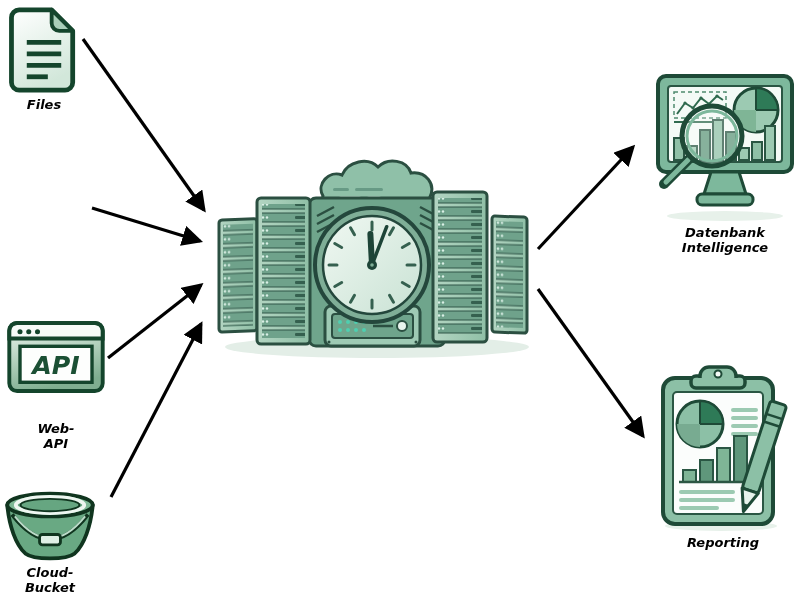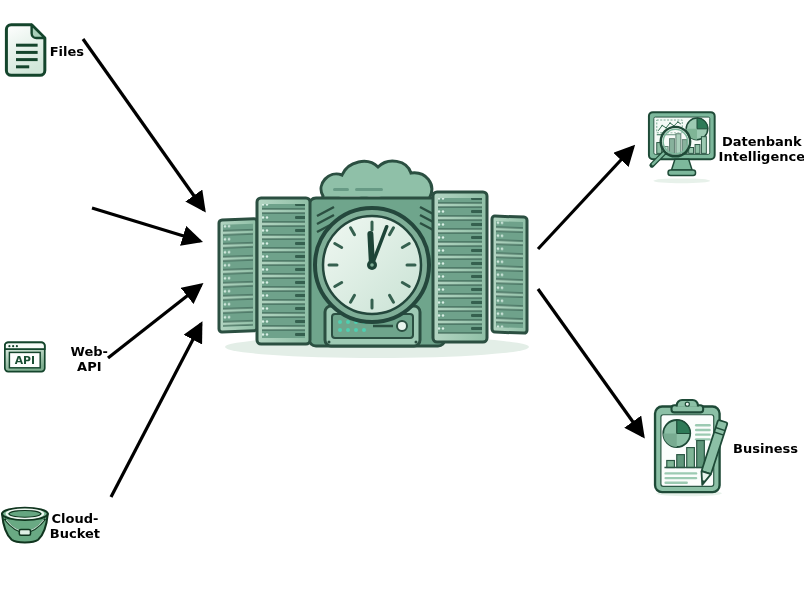--- a/index.html
+++ b/index.html
@@ -1,20 +1,20 @@
 <!DOCTYPE html>
 <html><head>
 <meta charset="utf-8">
 <style>
   html,body{margin:0;padding:0;background:#ffffff;}
   .canvas{
     position:relative;width:804px;height:592px;background:#ffffff;overflow:hidden;
     font-family:"DejaVu Sans","Liberation Sans",sans-serif;
   }
-  .node{position:absolute;display:flex;flex-direction:row;align-items:center;z-index:2;}
+  .node{position:absolute;display:flex;flex-direction:column;align-items:center;z-index:2;font-style:italic;}
   .node svg{display:block;}
   .label{
     font-weight:bold;font-size:13px;line-height:15px;color:#000;
     text-align:center;white-space:pre-line;margin-top:3px;
   }
   #arrow-layer{position:absolute;left:0;top:0;z-index:1;}
   #warehouse{position:absolute;left:205px;top:158px;z-index:0;}
 </style>
 </head>
 <body>
@@ -289,16 +289,16 @@
       </g>
 
       <g transform="rotate(18 108 100)">
         <rect x="100" y="38" width="17" height="92" rx="3" fill="#8cc0a6" stroke="#1e4a37" stroke-width="3"></rect>
         <line x1="100" y1="52" x2="117" y2="52" stroke="#1e4a37" stroke-width="2.5"></line>
         <line x1="100" y1="60" x2="117" y2="60" stroke="#1e4a37" stroke-width="2.5"></line>
         <path d="M100,130 L108.5,152 L117,130 Z" fill="#e7f3ec" stroke="#1e4a37" stroke-width="3" stroke-linejoin="round"></path>
         <path d="M105.5,144 L108.5,152 L111.5,144 Z" fill="#1e4a37"></path>
       </g>
     </svg>
-    <div class="label">Business</div>
+    <div class="label">Reporting</div>
   </div>
 
 </div>
 
 </body></html>

